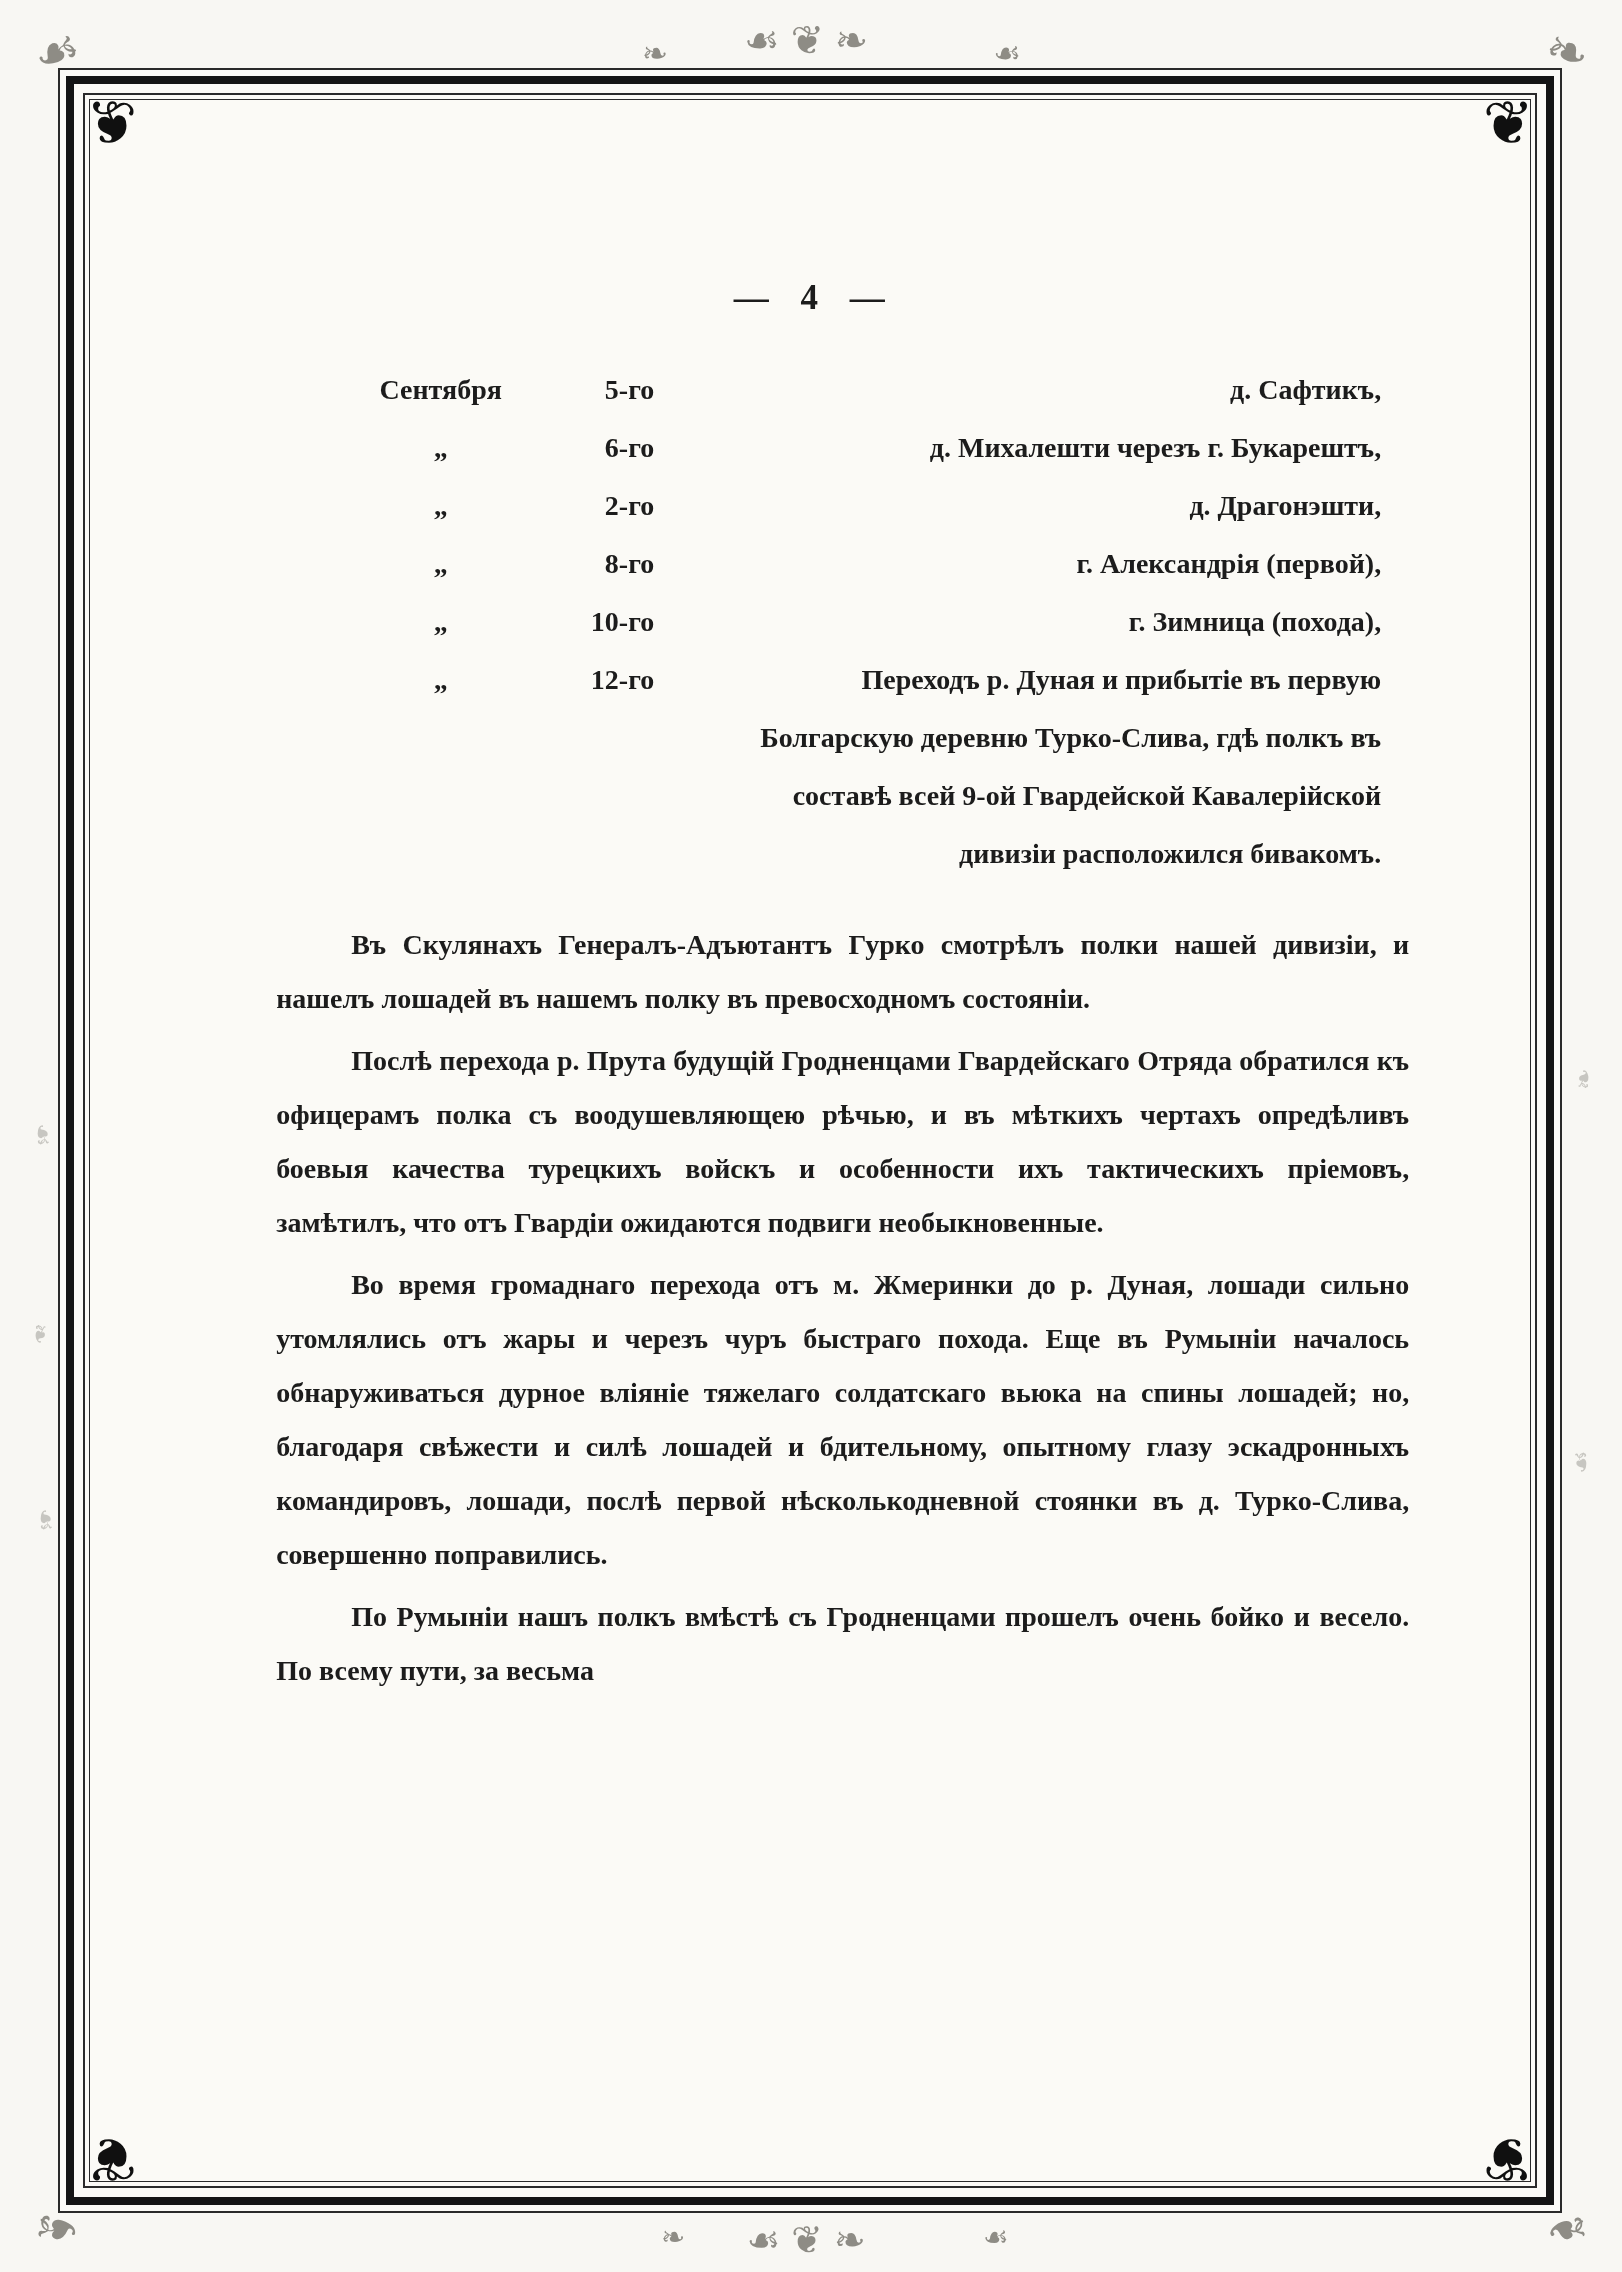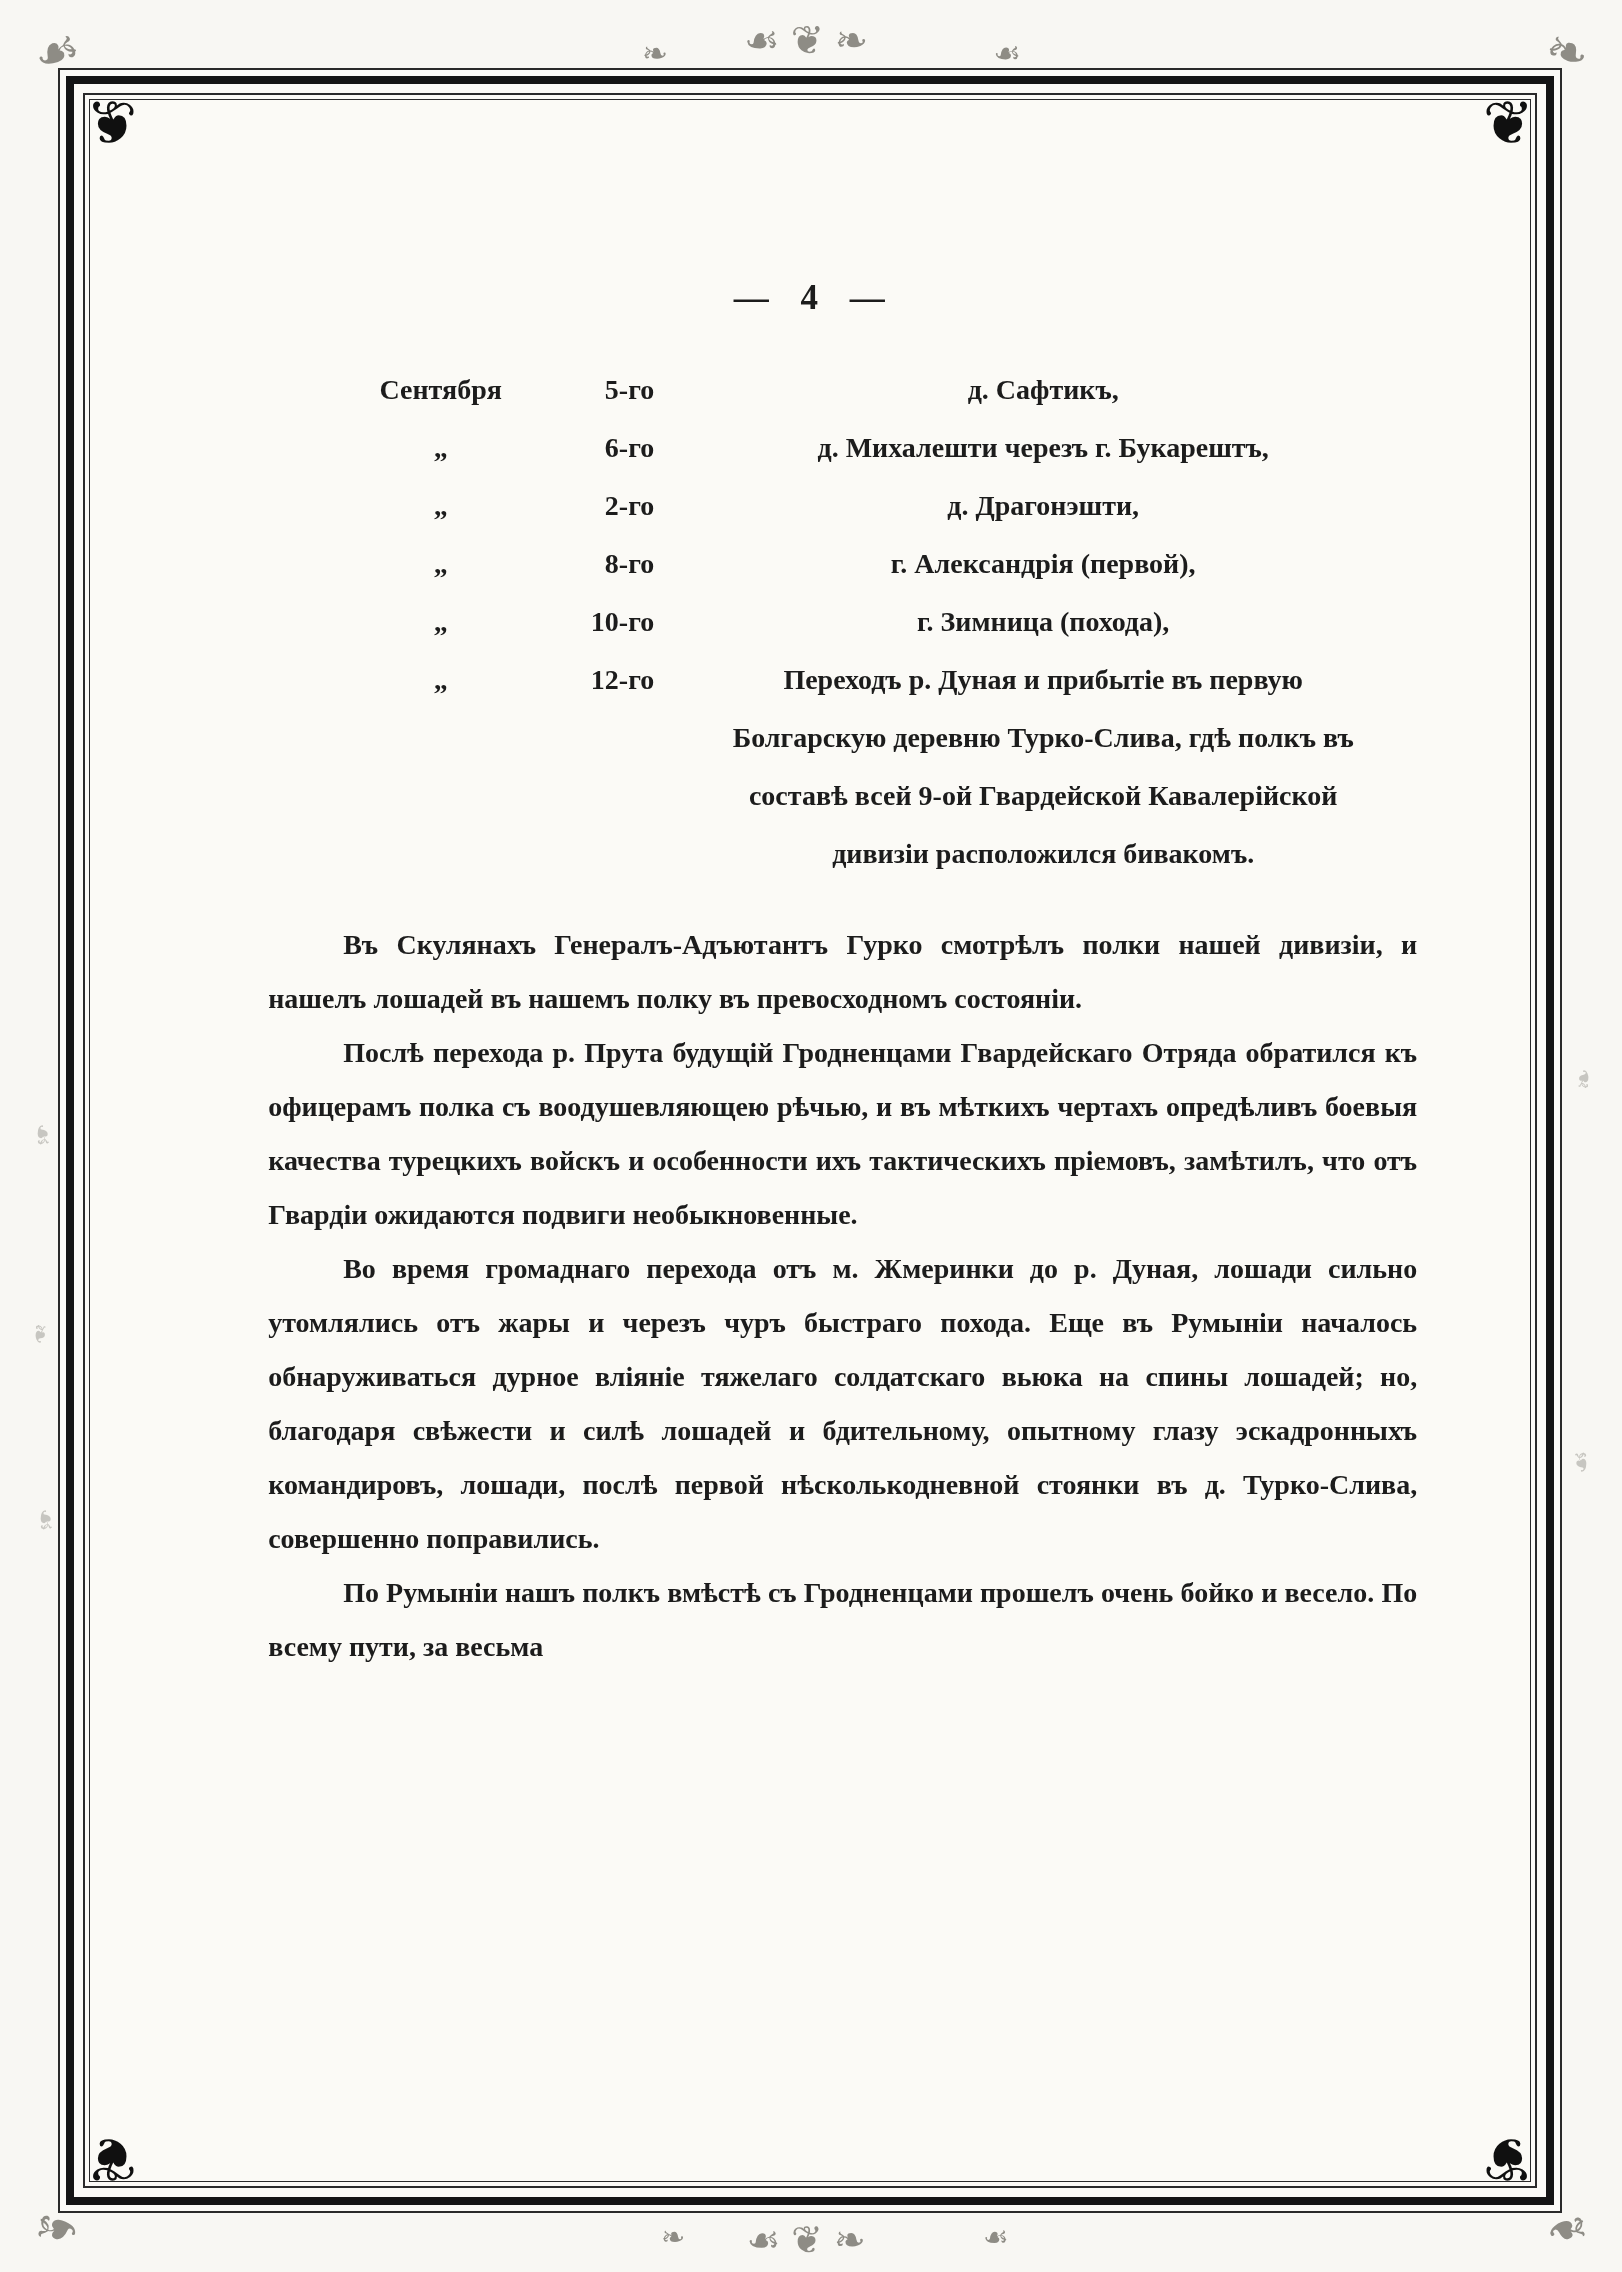--- a/index.html
+++ b/index.html
@@ -85,29 +85,29 @@
     margin: 43px 0 0 178px;
     width: 1149px;
     font-size: 28px;
     font-weight: bold;
   }
 
   .itinerary { margin-left: 86px; line-height: 58px; }
   .itinerary .row { display: flex; align-items: flex-start; }
   .col-month { flex: none; width: 173px; text-align: center; }
   .col-date  { flex: none; width: 127px; text-align: right; }
-  .col-place { flex: none; width: 676px; padding-left: 51px; text-align: center; }
+  .col-place { flex: none; width: 676px; padding-left: 51px; text-align: right; }
 
   .paragraphs {
     margin-top: 35px;
     line-height: 54px;
     text-align: justify;
   }
   .paragraphs p {
-    margin: 0;
+    margin: 8px;
     text-indent: 75px;
   }
 </style>
 </head>
 <body>
 
 <div>
 
   <div>
     <span class="ornament o-top-left">☙</span>

